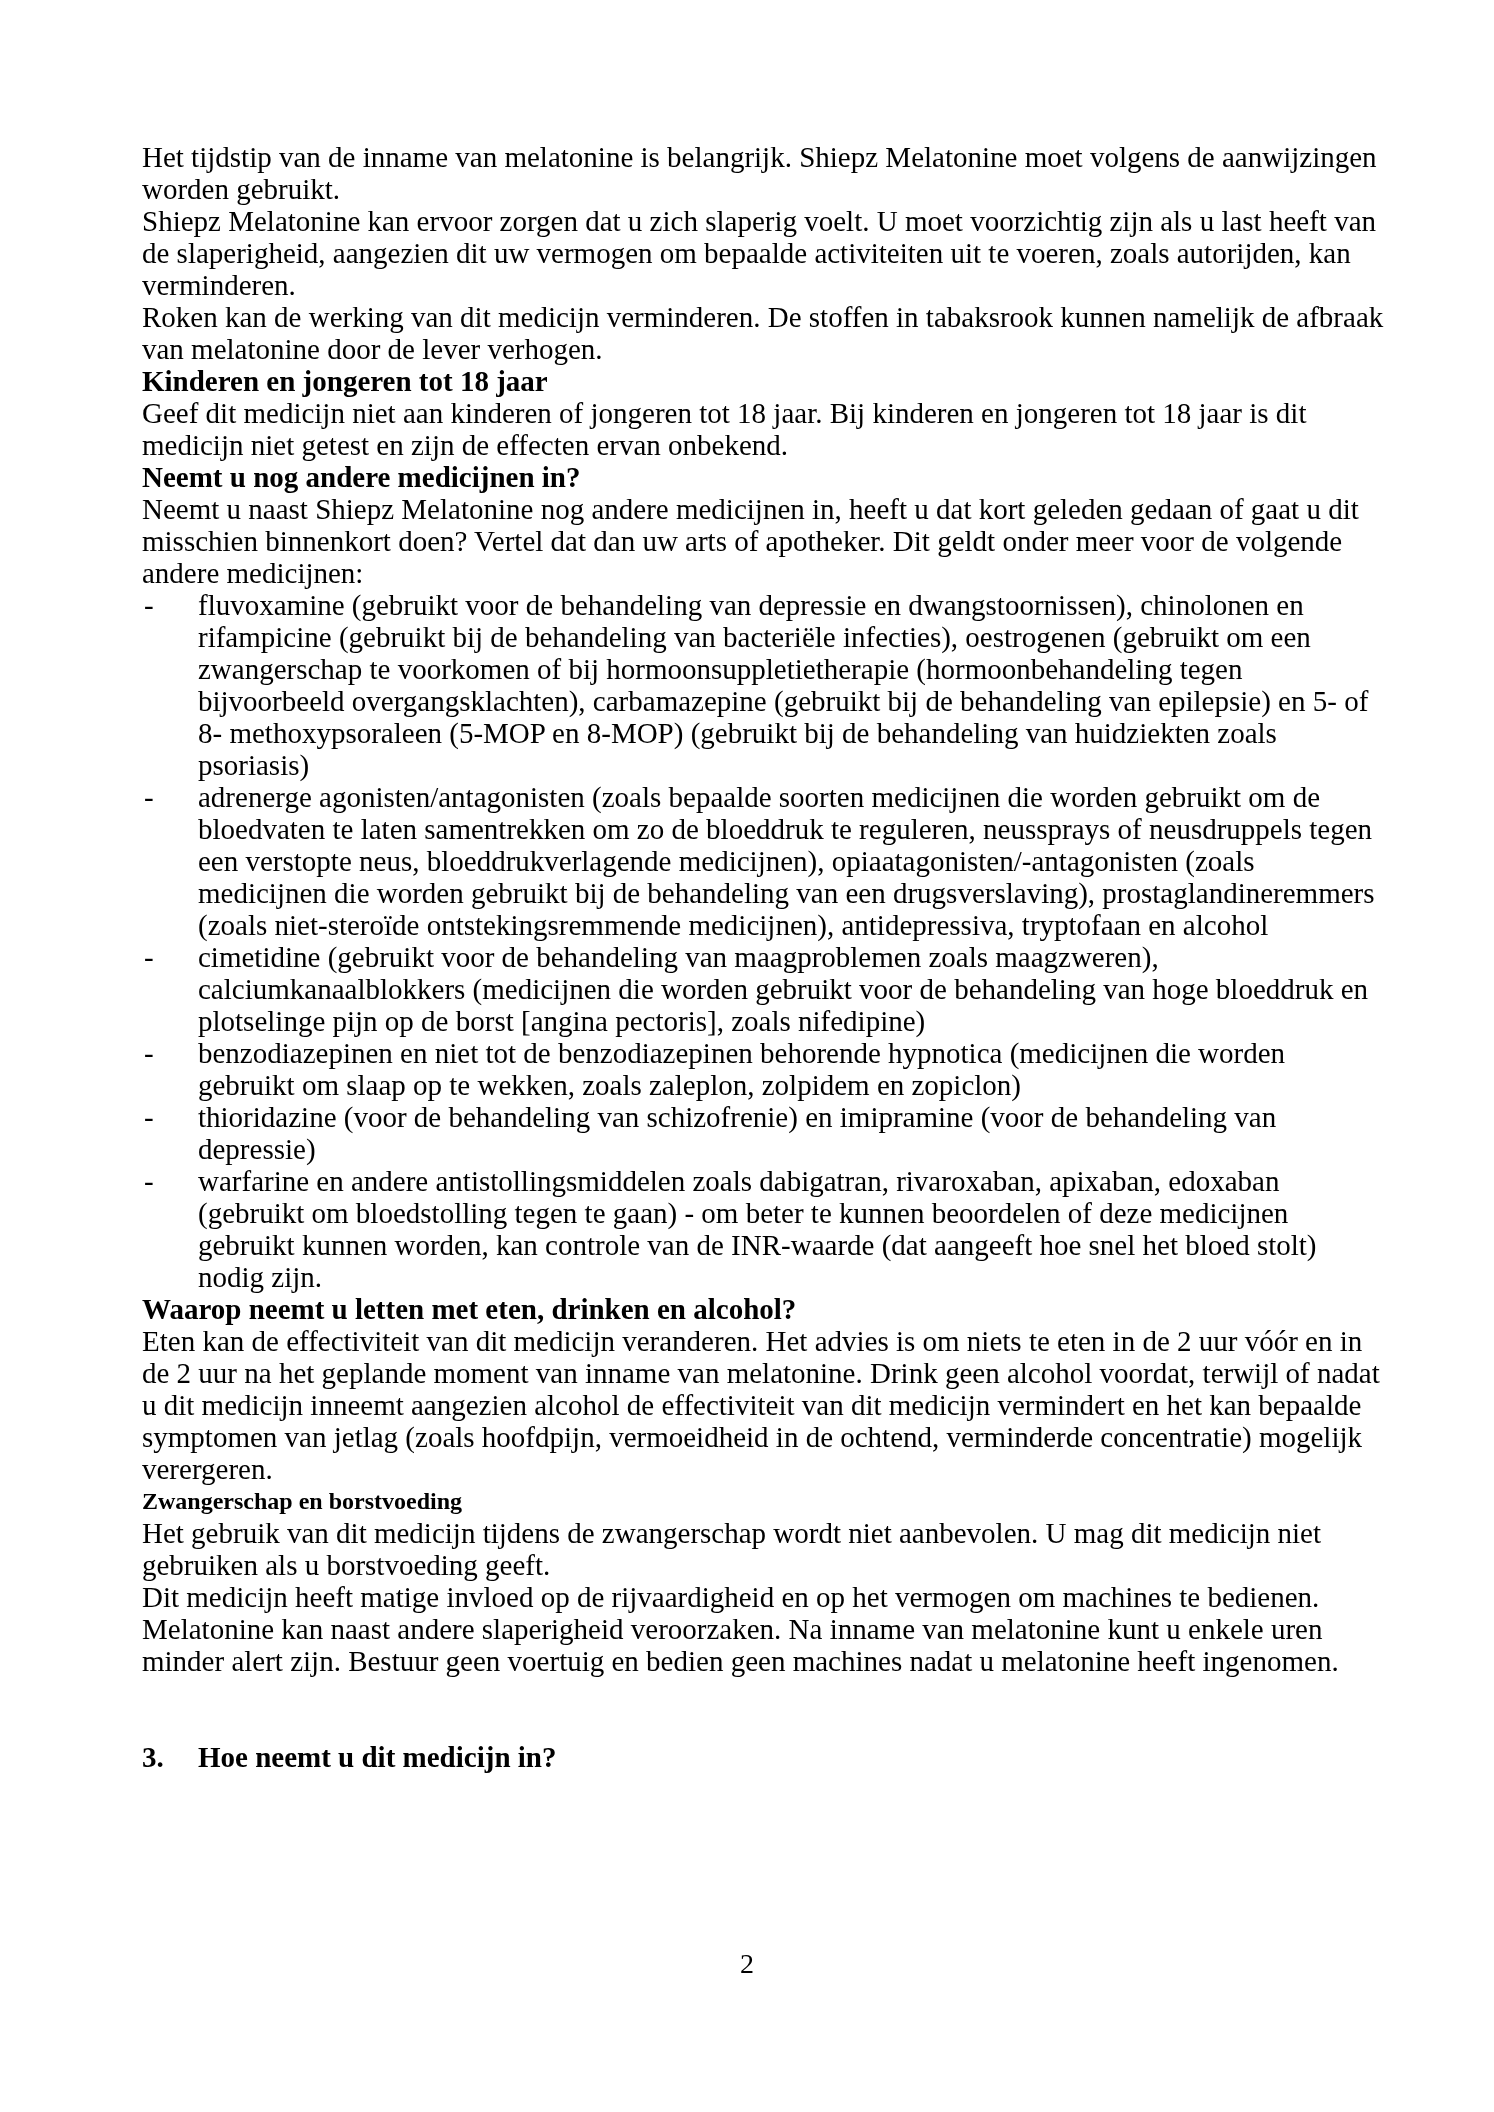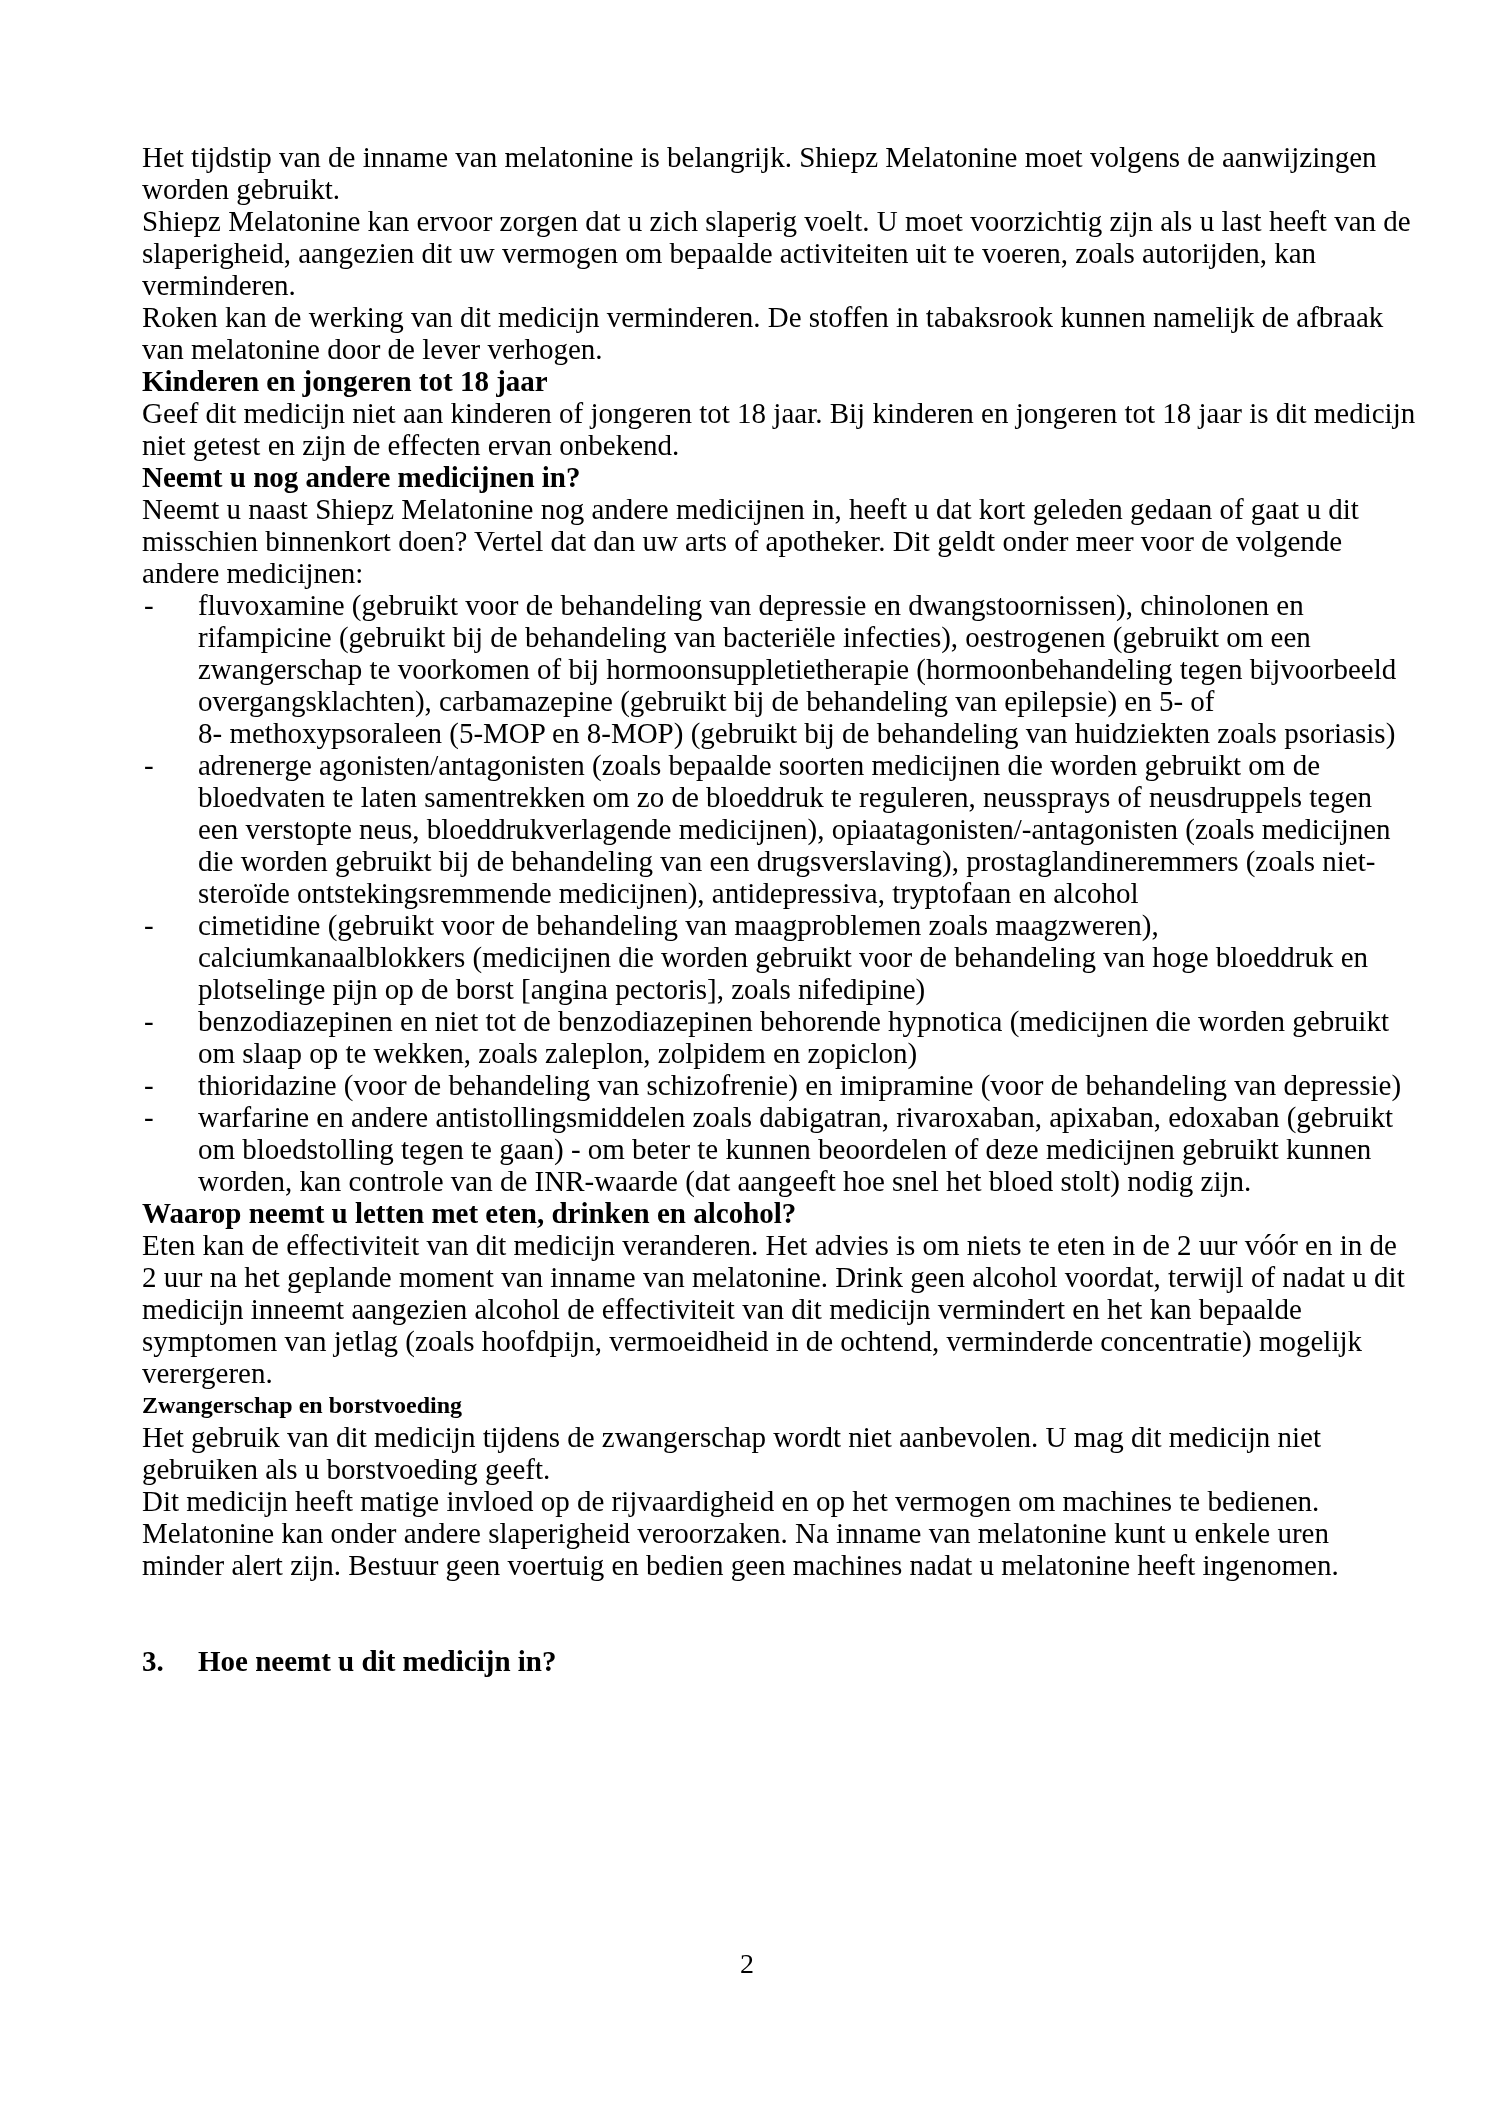--- a/index.html
+++ b/index.html
@@ -14,21 +14,21 @@
     overflow: hidden;
     font-family: "Liberation Serif", "DejaVu Serif", serif;
     color: #000000;
   }
   .page {
     position: absolute;
     top: 0; left: 0;
     width: 1494px;
     height: 1764px;
     box-sizing: border-box;
-    padding: 141px 76px 0 142px;
+    padding: 141px 108px 0 142px;
     font-size: 29px;
     line-height: 32px;
   }
   .para, .heading, .body-text {
     margin: 0;
     padding: 0;
   }
   .heading {
     font-weight: bold;
   }
@@ -110,21 +110,21 @@
       <span class="item-text">warfarine en andere antistollingsmiddelen zoals dabigatran, rivaroxaban, apixaban, edoxaban (gebruikt om bloedstolling tegen te gaan) - om beter te kunnen beoordelen of deze medicijnen gebruikt kunnen worden, kan controle van de INR-waarde (dat aangeeft hoe snel het bloed stolt) nodig zijn.</span>
     </div>
   </div>
 
   <h2 class="heading mt1" style="font-size:29px;">Waarop neemt u letten met eten, drinken en alcohol?</h2>
   <p class="para">Eten kan de effectiviteit van dit medicijn veranderen. Het advies is om niets te eten in de 2 uur vóór en in de 2 uur na het geplande moment van inname van melatonine. Drink geen alcohol voordat, terwijl of nadat u dit medicijn inneemt aangezien alcohol de effectiviteit van dit medicijn vermindert en het kan bepaalde symptomen van jetlag (zoals hoofdpijn, vermoeidheid in de ochtend, verminderde concentratie) mogelijk verergeren.</p>
 
   <h2 class="heading mt1" style="font-size:24px;">Zwangerschap en borstvoeding</h2>
   <p class="para">Het gebruik van dit medicijn tijdens de zwangerschap wordt niet aanbevolen. U mag dit medicijn niet gebruiken als u borstvoeding geeft.</p>
 
-  <p class="para">Dit medicijn heeft matige invloed op de rijvaardigheid en op het vermogen om machines te bedienen. Melatonine kan onder andere slaperigheid veroorzaken. Na inname van melatonine kunt u enkele uren minder alert zijn. Bestuur geen voertuig en bedien geen machines nadat u melatonine heeft ingenomen.</p>
+  <p class="para">Dit medicijn heeft matige invloed op de rijvaardigheid en op het vermogen om machines te bedienen. Melatonine kan naast andere slaperigheid veroorzaken. Na inname van melatonine kunt u enkele uren minder alert zijn. Bestuur geen voertuig en bedien geen machines nadat u melatonine heeft ingenomen.</p>
 
   <div class="numbered-heading mt2">
     <span class="num">3.</span>
     <span>Hoe neemt u dit medicijn in?</span>
   </div>
 
   <div class="page-footer">2</div>
 
 </div>
 

